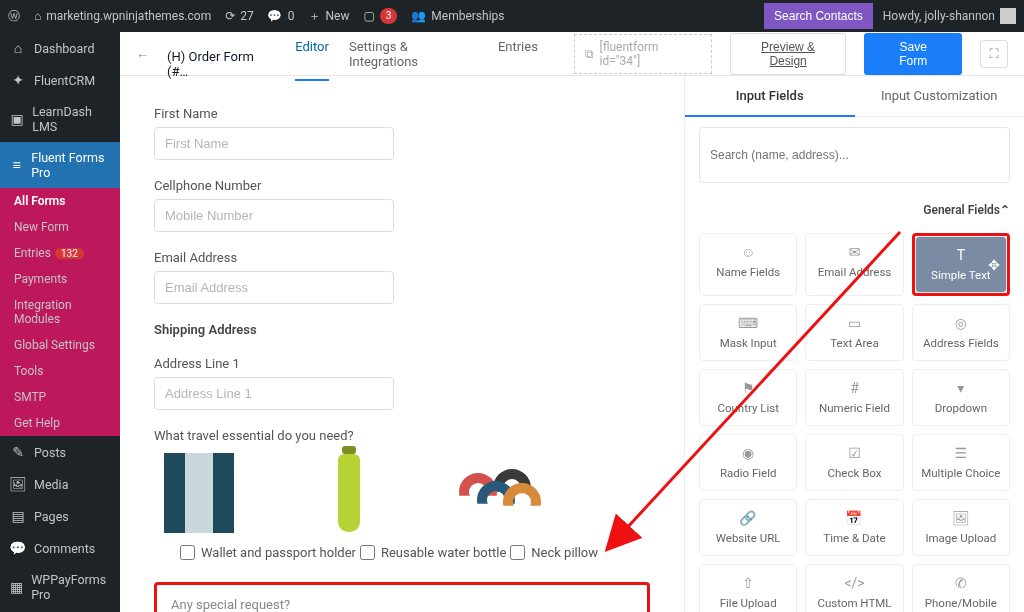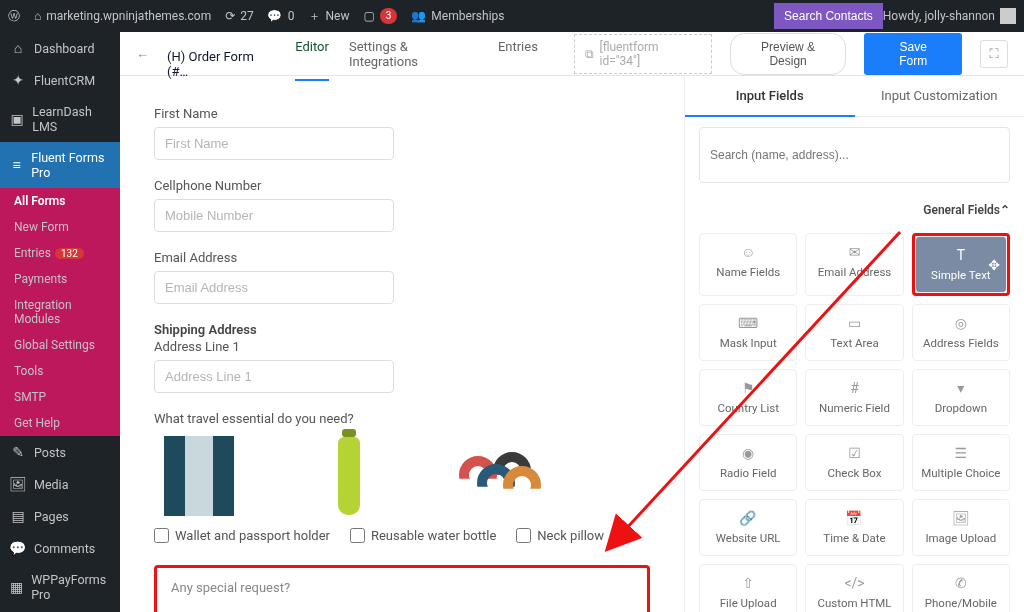--- a/index.html
+++ b/index.html
@@ -1,21 +1,21 @@
 <!DOCTYPE html>
 <html><head>
 <meta charset="utf-8">
 <style>
 * { box-sizing: border-box; margin: 0; padding: 0; }
 body { font-family: -apple-system, BlinkMacSystemFont, "Segoe UI", Roboto, sans-serif; font-size: 13px; color: #3c434a; background: #f0f0f1; width: 1024px; height: 612px; overflow: hidden; position: relative; }
 
 
 .adminbar { background: #1d2327; color: #c3c4c7; height: 32px; display: flex; align-items: center; padding: 0 8px; font-size: 12px; }
 .adminbar .left { display: flex; align-items: center; gap: 14px; flex: 1; }
-.adminbar .right { display: flex; align-items: center; }
+.adminbar .right { display: flex; align-items: center; gap: 10px; }
 .adminbar .item { display: flex; align-items: center; gap: 5px; color: #c3c4c7; cursor: pointer; }
 .adminbar .badge-red { background: #d63638; color: #fff; border-radius: 9px; padding: 0 6px; font-size: 10px; line-height: 16px; }
 .btn-search-contacts { background: #7e57c2; color: #fff; padding: 6px 10px; border: none; cursor: pointer; font-size: 12px; }
 .avatar-sq { width: 16px; height: 16px; background: #ccc; display: inline-block; }
 
 
 .sidebar { position: absolute; top: 32px; left: 0; width: 120px; bottom: 0; background: #1d2327; color: #c3c4c7; overflow-y: auto; }
 .sidebar .menu-item { padding: 8px 10px; display: flex; align-items: center; gap: 8px; font-size: 12.5px; cursor: pointer; }
 .sidebar .menu-item.active { background: #2271b1; color: #fff; position: relative; }
 .sidebar .menu-item.active::after { content: ""; position: absolute; right: -6px; top: 50%; transform: translateY(-50%); border: 6px solid transparent; border-right-color: #f0f0f1; }
@@ -25,50 +25,50 @@
 .sidebar .badge { background: #d63638; color: #fff; border-radius: 9px; padding: 0 6px; font-size: 10px; margin-left: 4px; }
 .micon { width: 16px; height: 16px; display: inline-flex; align-items: center; justify-content: center; font-size: 14px; }
 
 
 .main { position: absolute; top: 32px; left: 120px; right: 0; bottom: 0; background: #fff; display: flex; flex-direction: column; }
 .topbar { display: flex; align-items: center; border-bottom: 1px solid #e5e5e5; height: 44px; padding: 0 16px; gap: 18px; }
 .topbar .back { color: #888; cursor: pointer; }
 .topbar .title { color: #0f172a; font-size: 13px; margin-top: 21px; }
 .topbar .tabs { display: flex; gap: 20px; }
 .topbar .tab { color: #666; padding: 12px 0; cursor: pointer; font-size: 13px; }
-.topbar .tab.active { color: #14532d; border-bottom: 2px solid #1a7efb; }
+.topbar .tab.active { color: #0369a1; border-bottom: 2px solid #1a7efb; }
 .topbar .spacer { flex: 1; }
 .shortcode-box { border: 1px dashed #ccc; color: #aaa; padding: 5px 10px; font-size: 12px; display: flex; align-items: center; gap: 6px; }
-.btn-outline { border: 1px solid #ddd; background: #fff; color: #555; padding: 6px 10px; cursor: pointer; font-size: 12px; border-radius: 14px; }
+.btn-outline { border: 1px solid #ddd; background: #fff; color: #555; padding: 6px 10px; cursor: pointer; font-size: 12px; border-radius: 3px; text-decoration: underline; }
 .btn-primary { background: #1a7efb; color: #fff; border: none; padding: 7px 20px; cursor: pointer; font-size: 12px; border-radius: 3px; }
 .expand-icon { width: 28px; height: 28px; border: 1px solid #ddd; border-radius: 3px; display: flex; align-items: center; justify-content: center; cursor: pointer; color: #888; }
 
 .body-row { flex: 1; display: flex; overflow: hidden; }
 
 
 .canvas { flex: 1; padding: 30px 34px; overflow-y: auto; }
 .field-group { margin-bottom: 18px; }
 .field-label { font-size: 13px; color: #555; margin-bottom: 6px; display: block; }
 .field-input { width: 240px; padding: 8px 10px; border: 1px solid #dcdcdc; border-radius: 4px; font-size: 13px; color: #333; }
 .field-input::placeholder { color: #b5b5b5; }
-.strong-label { font-weight: 600; font-size: 13px; color: #444; margin-bottom: 2px; display: block; }
+.strong-label { font-weight: 600; font-size: 13px; color: #444; margin-bottom: 19px; display: block; }
 
 .product-row { display: flex; gap: 60px; margin-top: 10px; margin-bottom: 12px; }
 .product-img { width: 90px; height: 80px; display: flex; align-items: center; justify-content: center; }
 .img-wallet { background: linear-gradient(90deg, #1e4a5c 30%, #c8d8dc 30% 70%, #1e4a5c 70%); width: 70px; height: 80px; }
 .img-bottle { width: 22px; height: 78px; background: #b5d334; border-radius: 6px 6px 10px 10px; position: relative; }
 .img-bottle::before { content: ""; position: absolute; top: -8px; left: 4px; width: 14px; height: 8px; background: #7a9020; border-radius: 3px; }
 .img-pillow { position: relative; width: 80px; height: 60px; }
 .pillow-shape { position: absolute; width: 38px; height: 38px; border-radius: 50%; border: 10px solid; clip-path: polygon(0 0, 100% 0, 100% 60%, 0 60%); }
 .p1 { border-color: #d4524e; top: 10px; left: 0; }
 .p2 { border-color: #2a5a7a; top: 18px; left: 18px; }
 .p3 { border-color: #3a3a3a; top: 6px; left: 34px; }
 .p4 { border-color: #d68a3a; top: 20px; left: 44px; }
 
-.check-row { display: flex; gap: 20px; align-items: center; }
+.check-row { display: flex; gap: 4px; align-items: center; margin-left: 26px; }
 .check-item { display: flex; align-items: center; gap: 6px; font-size: 13px; color: #555; }
 .check-item input { width: 15px; height: 15px; }
 
 .highlight-drop { border: 3px solid #e11; border-radius: 4px; padding: 12px 14px 28px; margin-top: 22px; }
 .highlight-drop .field-label { color: #888; font-size: 13px; }
 
 
 .right-panel { width: 340px; border-left: 1px solid #eee; display: flex; flex-direction: column; overflow-y: auto; }
 .rp-tabs { display: flex; }
 .rp-tab { flex: 1; text-align: center; padding: 12px 0; font-size: 13px; color: #666; cursor: pointer; border-bottom: 1px solid #eee; }

